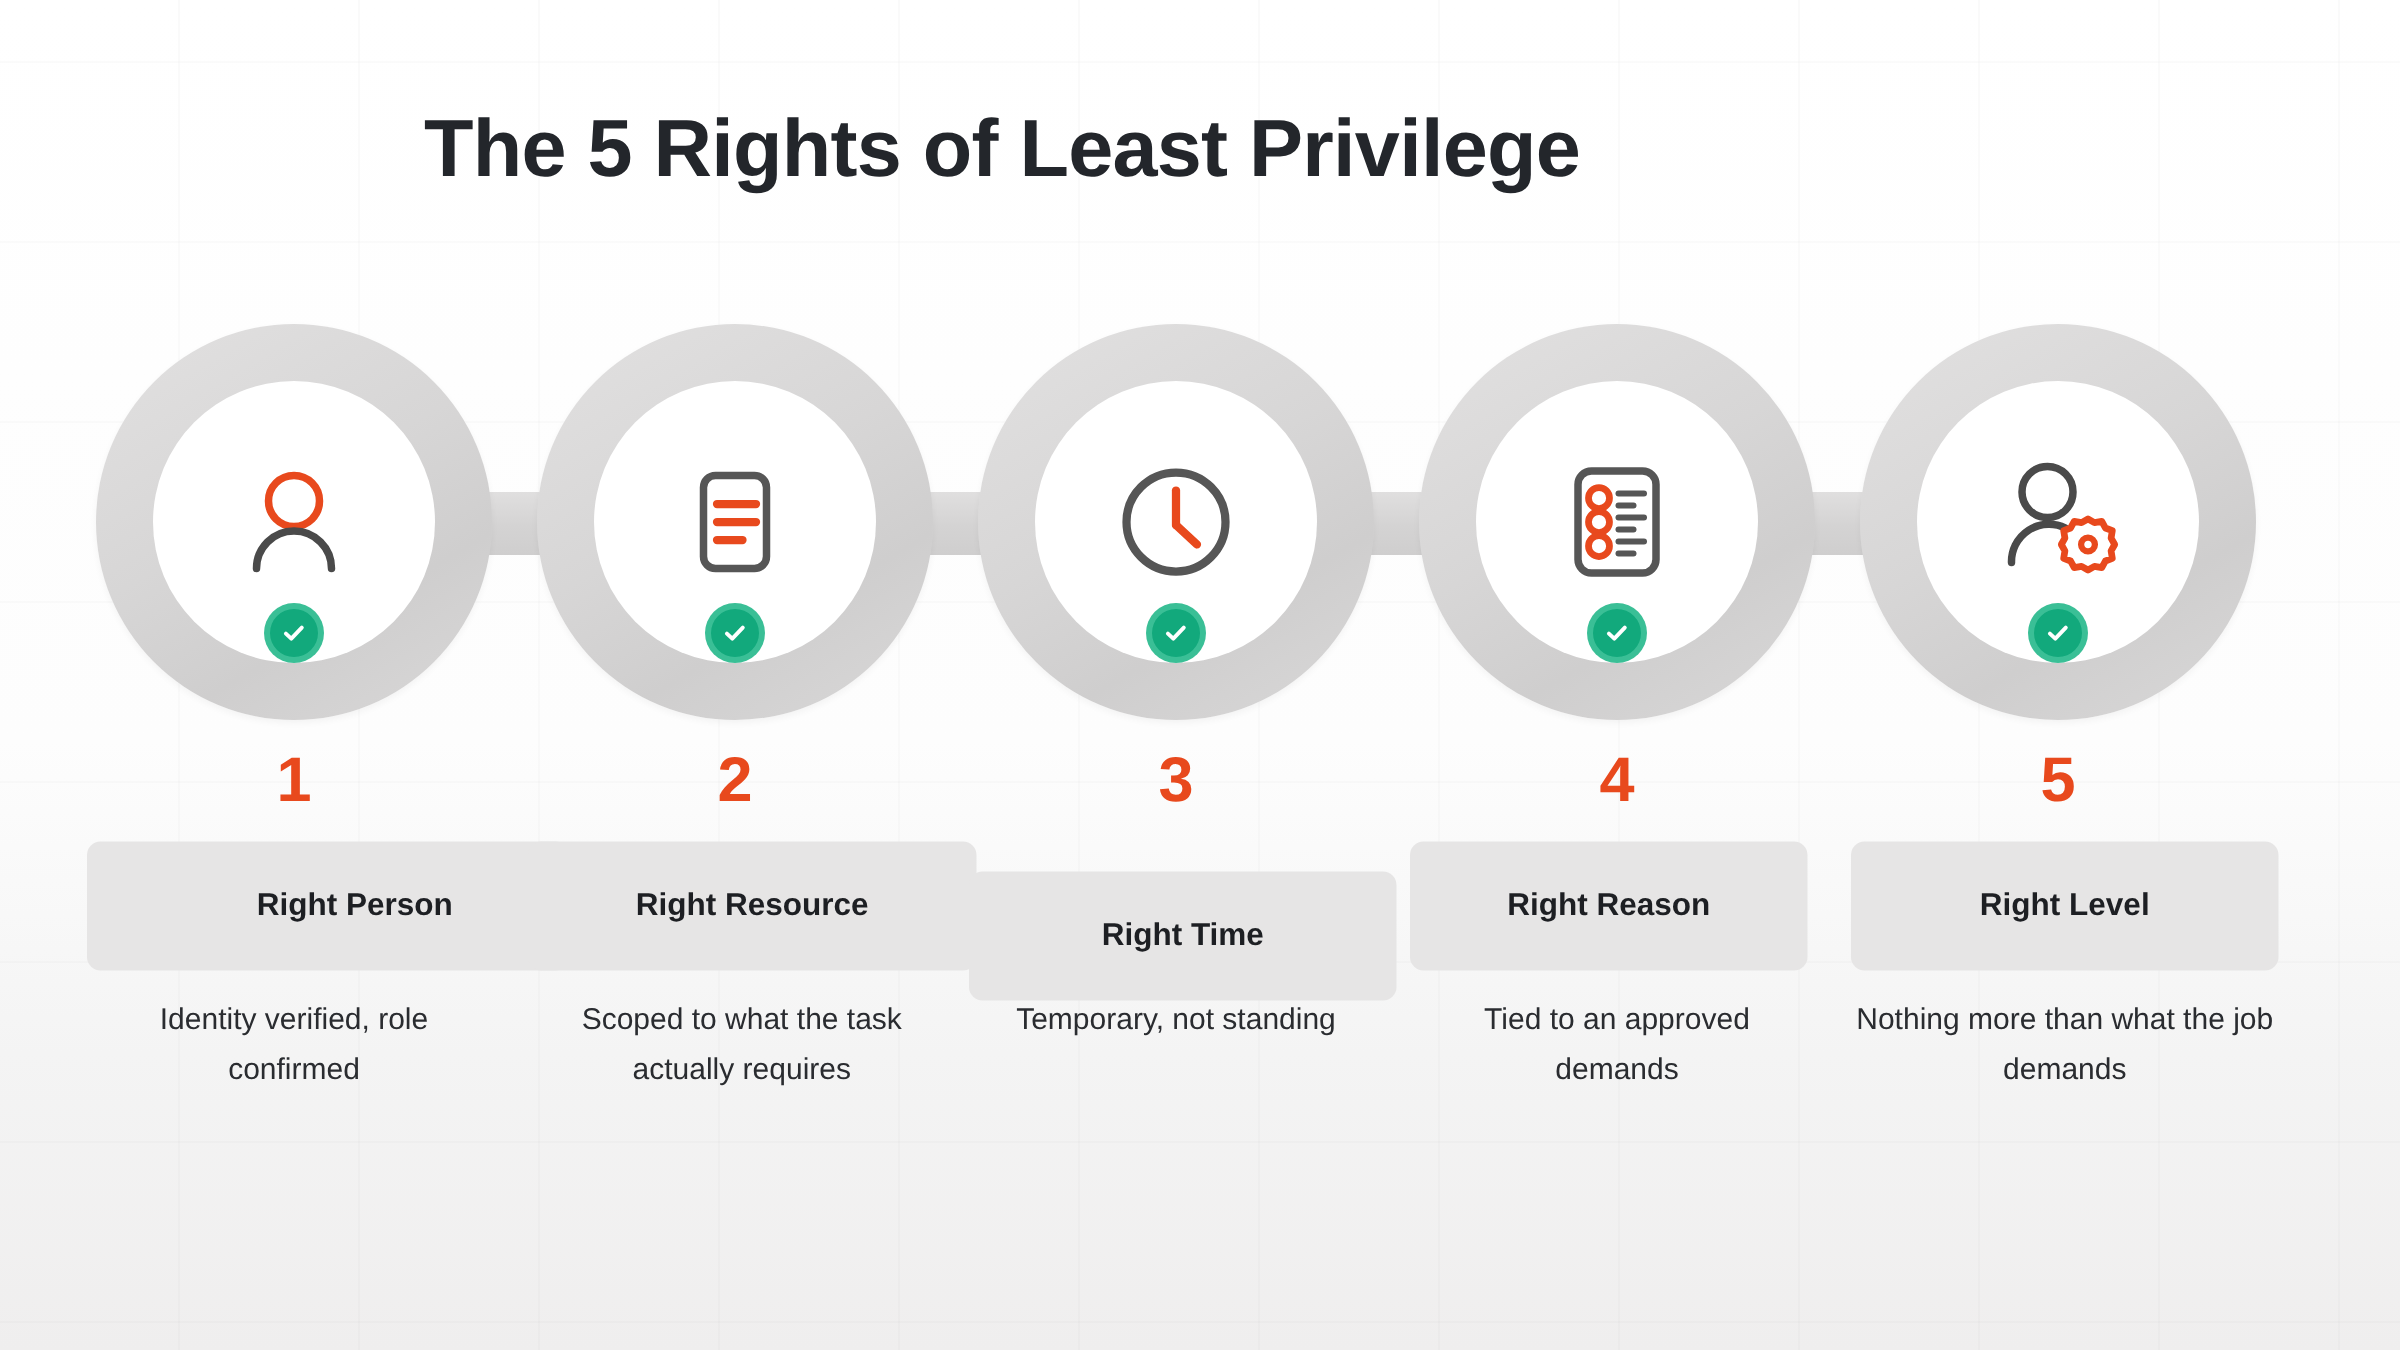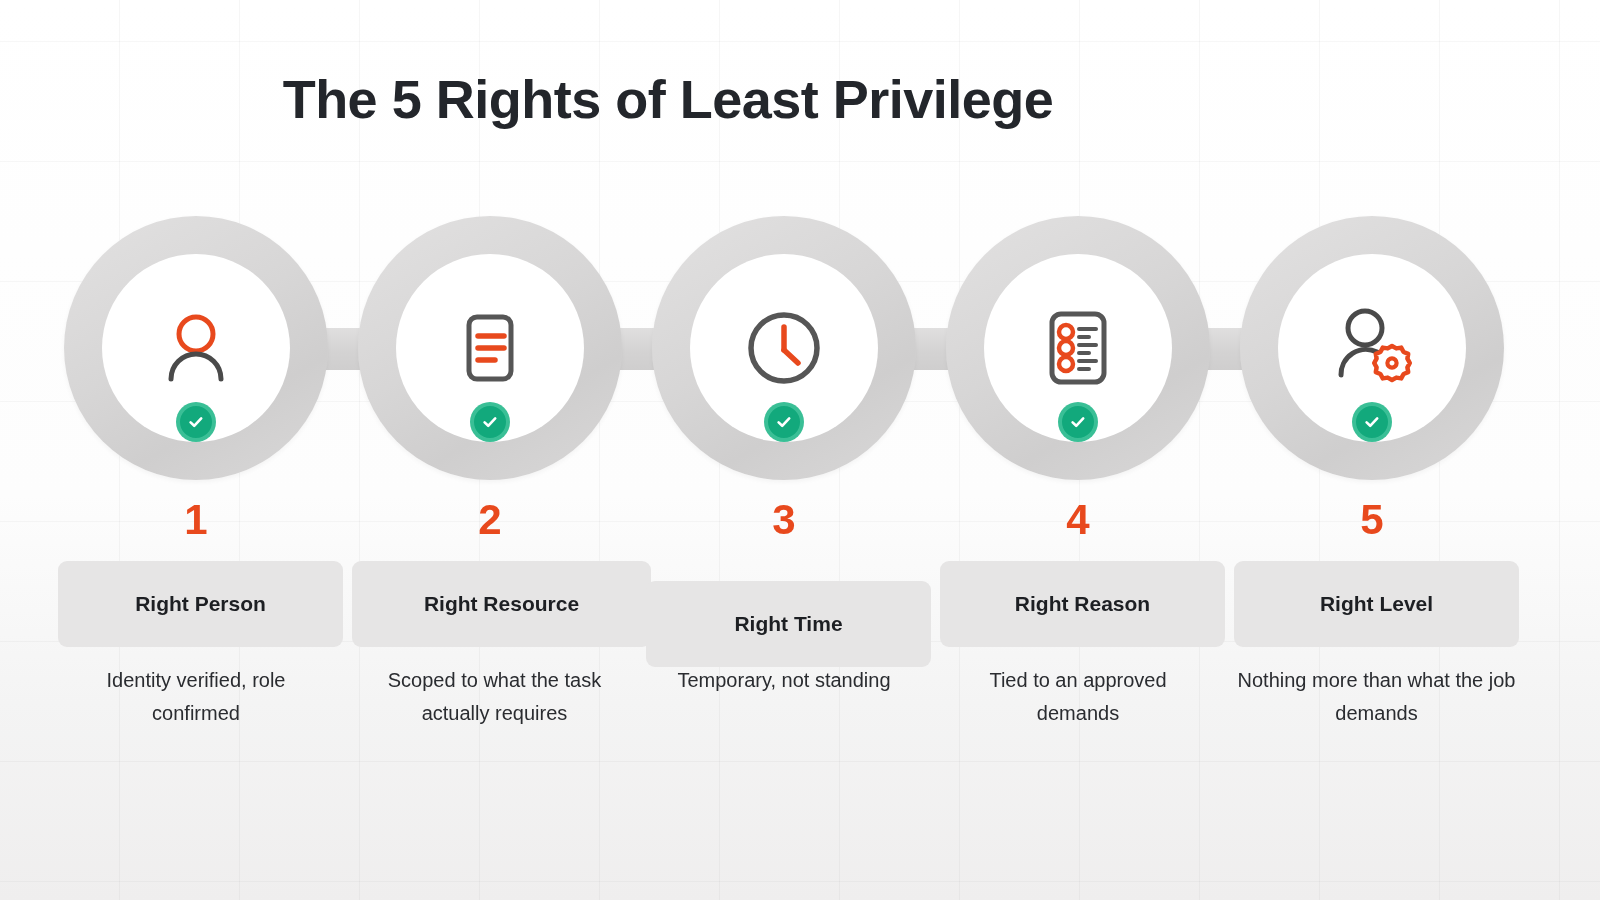--- a/index.html
+++ b/index.html
@@ -214,30 +214,30 @@
 
   <div class="numbers">
     <div class="num" style="left:64px;">1</div>
     <div class="num" style="left:358px;">2</div>
     <div class="num" style="left:652px;">3</div>
     <div class="num" style="left:946px;">4</div>
     <div class="num" style="left:1240px;">5</div>
   </div>
 
   <div class="labels">
-    <div class="label-box" style="left:58px;width:285px;">
+    <div class="label-box" style="left:58px;width:285px;padding-left:36px;">
       <span>Right Person</span>
     </div>
     <div class="label-box" style="left:352px;width:299px;">
       <span>Right Resource</span>
     </div>
     <div class="label-box" style="left:646px;width:285px;margin-top:20px;">
       <span>Right Time</span>
     </div>
-    <div class="label-box" style="left:940px;width:285px;">
+    <div class="label-box" style="left:940px;width:265px;">
       <span>Right Reason</span>
     </div>
     <div class="label-box" style="left:1234px;width:285px;">
       <span>Right Level</span>
     </div>
   </div>
 
   <div class="descs">
     <div class="desc" style="left:64px;width:264px;">Identity verified, role confirmed</div>
     <div class="desc" style="left:352px;width:285px;">Scoped to what the task actually requires</div>

